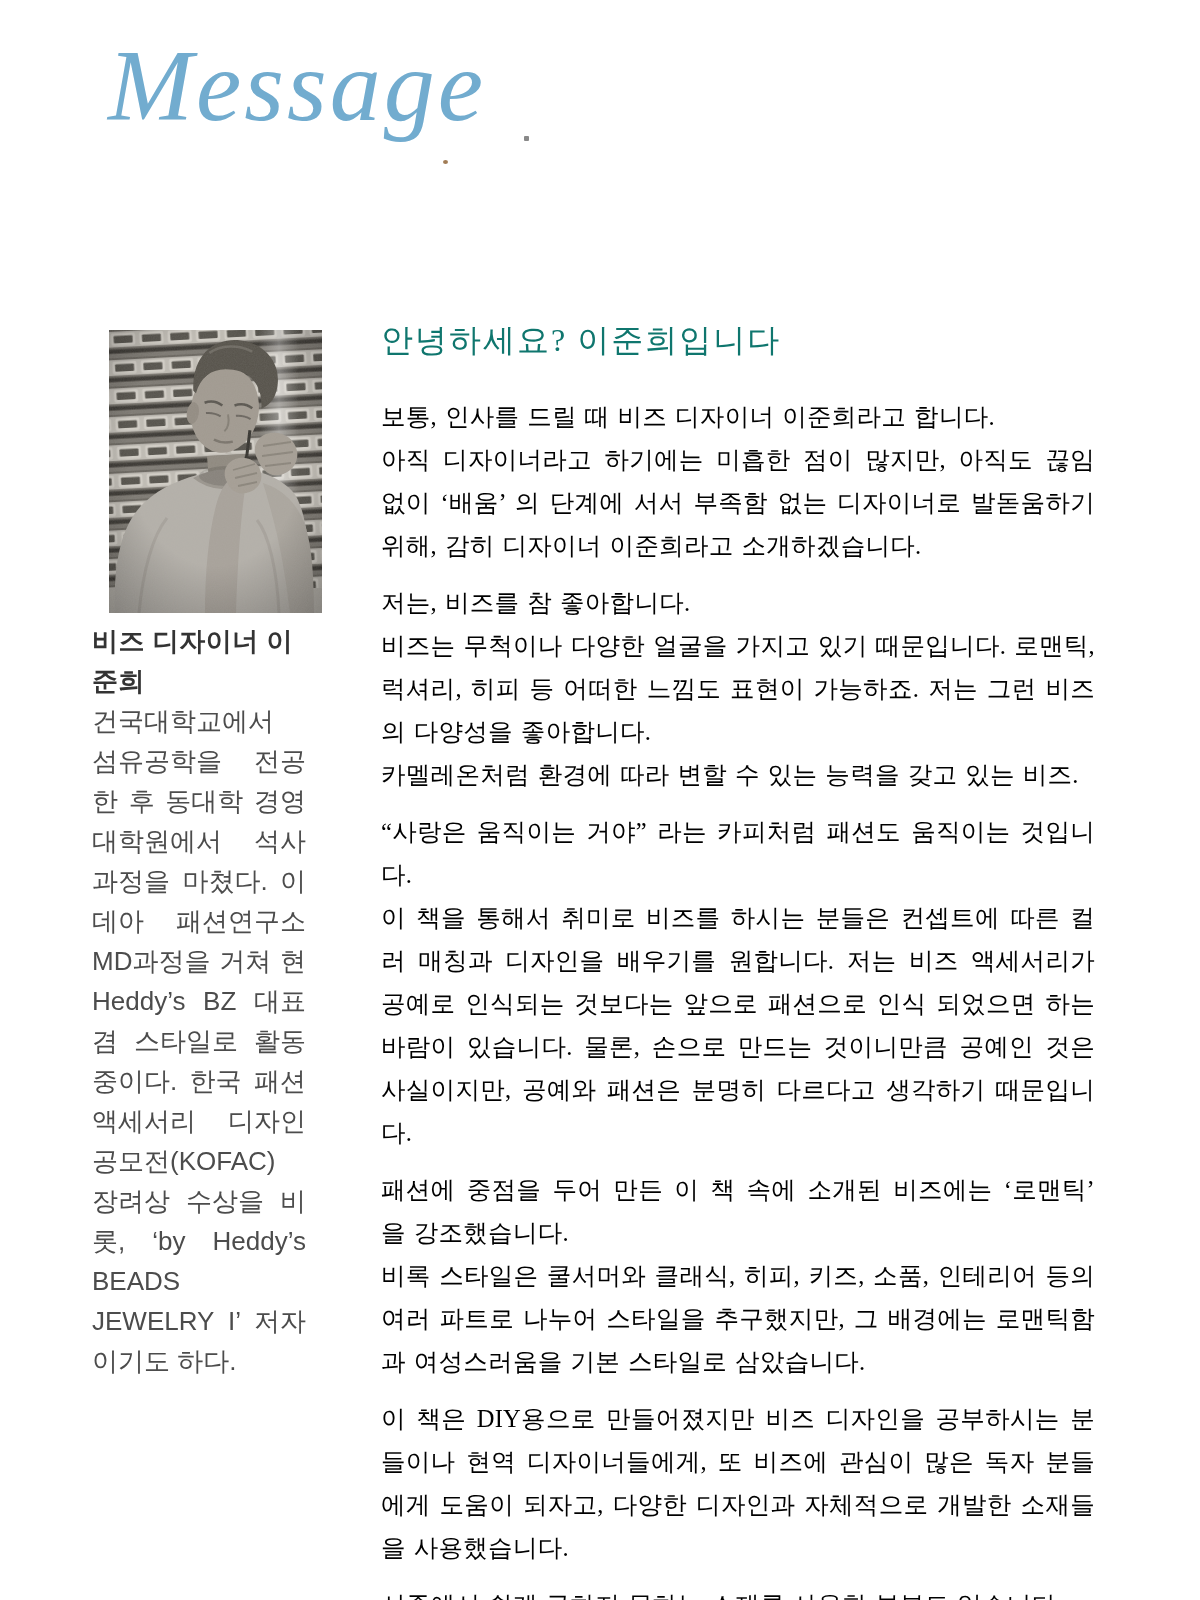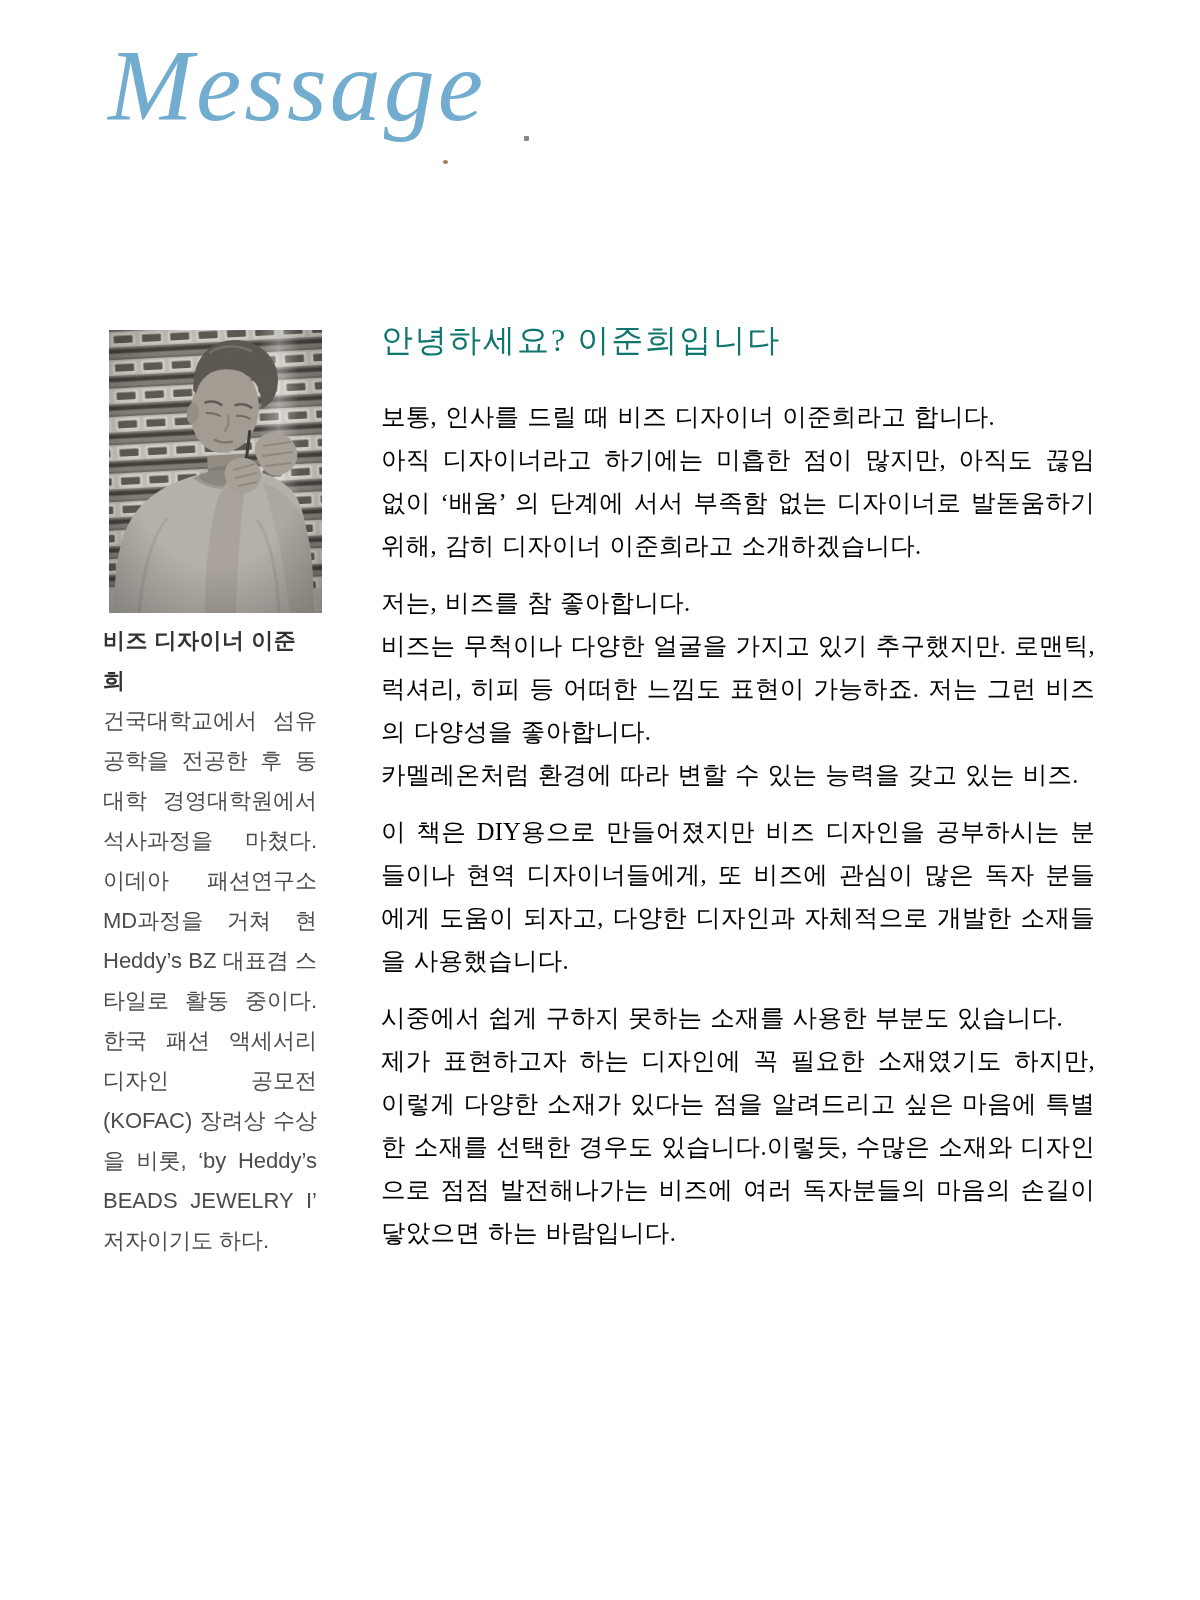--- a/index.html
+++ b/index.html
@@ -21,22 +21,22 @@
   }
   .speck {
     position:absolute; left:427px; top:160px; width:5px; height:4px;
     background:#8a5b2a; border-radius:50%; opacity:.8;
   }
 
   
   .photo-frame { position:absolute; left:93px; top:330px; width:213px; height:283px; }
   .photo-frame svg { display:block; }
   .bio {
-    position:absolute; left:87px; top:621px; width:214px;
-    font-family:"Liberation Sans", sans-serif; font-size:22px; line-height:40px;
+    position:absolute; left:76px; top:621px; width:214px;
+    font-family:"Liberation Sans", sans-serif; font-size:26px; line-height:40px;
     color:#4c4c4c; text-align:justify;
   }
   .bio-title {
     display:block; font-weight:bold; color:#333333; text-align:left;
     letter-spacing:0.5px;
   }
   .bio-body { display:block; }
 
   
   .main { position:absolute; left:365px; top:320px; width:714px; }
@@ -139,20 +139,24 @@
   <div class="bio">
     <span class="bio-title">비즈 디자이너 이준희</span>
     <span class="bio-body">건국대학교에서 섬유공학을 전공한 후 동대학 경영대학원에서 석사과정을 마쳤다. 이데아 패션연구소 MD과정을 거쳐 현 Heddy’s BZ 대표겸 스타일로 활동 중이다. 한국 패션 액세서리 디자인 공모전(KOFAC) 장려상 수상을 비롯, ‘by Heddy’s BEADS JEWELRY I’ 저자이기도 하다.</span>
   </div>
 
   <div class="main">
     <h1 class="greeting">안녕하세요? 이준희입니다</h1>
     <div class="para">보통, 인사를 드릴 때 비즈 디자이너 이준희라고 합니다.
 아직 디자이너라고 하기에는 미흡한 점이 많지만, 아직도 끊임 없이 ‘배움’ 의 단계에 서서 부족함 없는 디자이너로 발돋움하기 위해, 감히 디자이너 이준희라고 소개하겠습니다.</div>
     <div class="para">저는, 비즈를 참 좋아합니다.
-비즈는 무척이나 다양한 얼굴을 가지고 있기 추구했지만. 로맨틱, 럭셔리, 히피 등 어떠한 느낌도 표현이 가능하죠. 저는 그런 비즈의 다양성을 좋아합니다.
+비즈는 무척이나 다양한 얼굴을 가지고 있기 때문입니다. 로맨틱, 럭셔리, 히피 등 어떠한 느낌도 표현이 가능하죠. 저는 그런 비즈의 다양성을 좋아합니다.
 카멜레온처럼 환경에 따라 변할 수 있는 능력을 갖고 있는 비즈.</div>
+    <div class="para">“사랑은 움직이는 거야” 라는 카피처럼 패션도 움직이는 것입니다.
+이 책을 통해서 취미로 비즈를 하시는 분들은 컨셉트에 따른 컬러 매칭과 디자인을 배우기를 원합니다. 저는 비즈 액세서리가 공예로 인식되는 것보다는 앞으로 패션으로 인식 되었으면 하는 바람이 있습니다. 물론, 손으로 만드는 것이니만큼 공예인 것은 사실이지만, 공예와 패션은 분명히 다르다고 생각하기 때문입니다.</div>
+    <div class="para">패션에 중점을 두어 만든 이 책 속에 소개된 비즈에는 ‘로맨틱’ 을 강조했습니다.
+비록 스타일은 쿨서머와 클래식, 히피, 키즈, 소품, 인테리어 등의 여러 파트로 나누어 스타일을 추구했지만, 그 배경에는 로맨틱함과 여성스러움을 기본 스타일로 삼았습니다.</div>
     <div class="para">이 책은 DIY용으로 만들어졌지만 비즈 디자인을 공부하시는 분들이나 현역 디자이너들에게, 또 비즈에 관심이 많은 독자 분들에게 도움이 되자고, 다양한 디자인과 자체적으로 개발한 소재들을 사용했습니다.</div>
     <div class="para">시중에서 쉽게 구하지 못하는 소재를 사용한 부분도 있습니다.
 제가 표현하고자 하는 디자인에 꼭 필요한 소재였기도 하지만, 이렇게 다양한 소재가 있다는 점을 알려드리고 싶은 마음에 특별한 소재를 선택한 경우도 있습니다.이렇듯, 수많은 소재와 디자인으로 점점 발전해나가는 비즈에 여러 독자분들의 마음의 손길이 닿았으면 하는 바람입니다.</div>
   </div>
 
 </div>
 
 </body></html>

